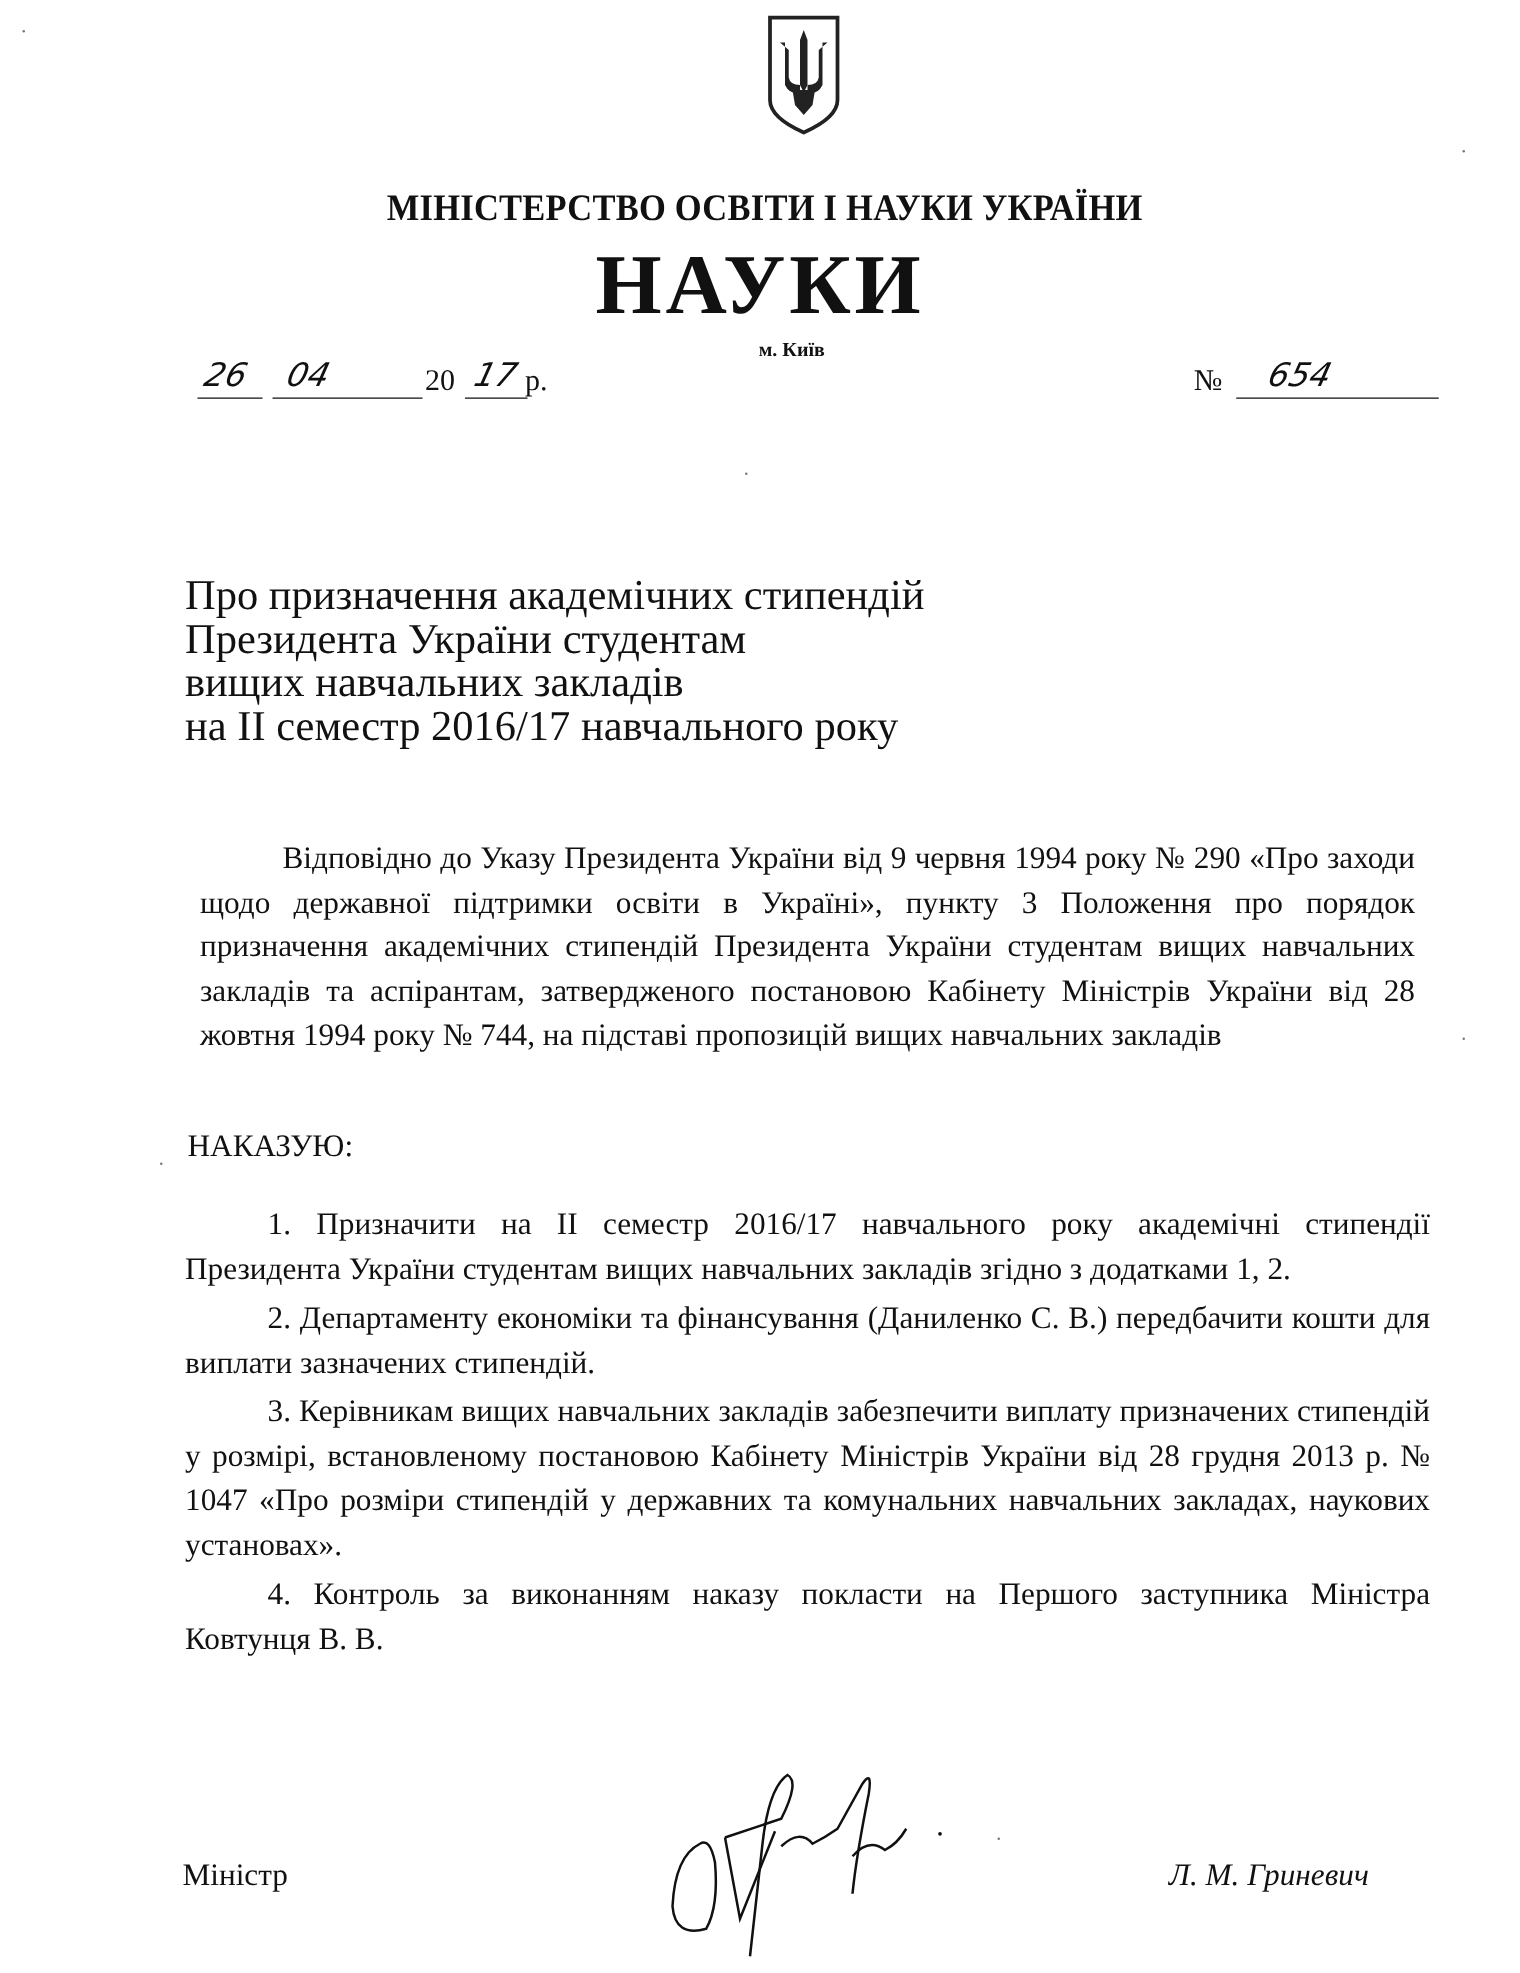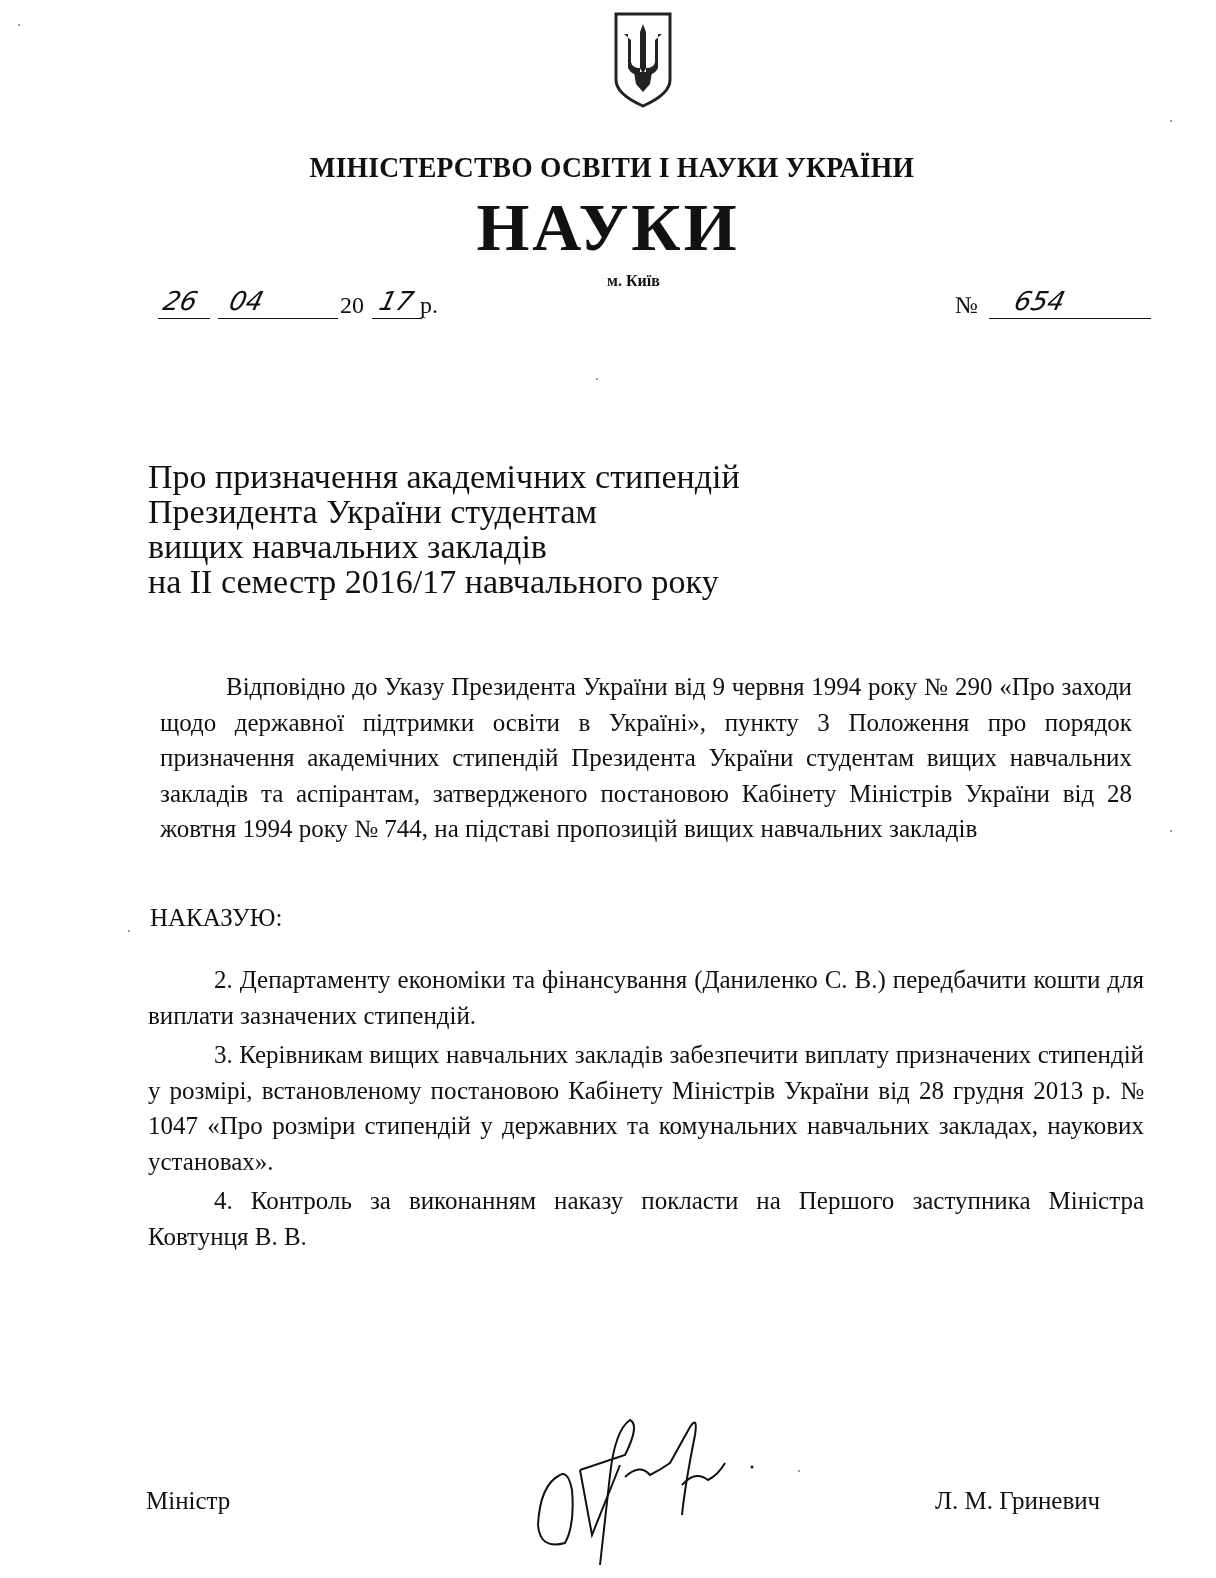--- a/index.html
+++ b/index.html
@@ -13,21 +13,21 @@
   .hand { font-family: "DejaVu Sans", sans-serif; font-style: italic; font-size: 26px; position: absolute; top: 4px; transform: skewX(-14deg); }
   .uline { position: absolute; border-bottom: 1.5px solid #111; top: 36px; }
   .printed { position: absolute; top: 10px; font-size: 24px; }
   .num-row { left: 955px; top: 282px; width: 200px; height: 40px; }
   .title-block { left: 148px; top: 459px; font-size: 34px; line-height: 35px; }
   .body-text { left: 148px; width: 996px; font-size: 25px; line-height: 35.5px; text-align: justify; }
   .para p { margin: 12px; text-indent: 66px; text-align: justify; }
   .order-label { left: 150px; top: 904px; font-size: 25px; }
   .items p { margin: 0 0 4px 0; text-indent: 66px; text-align: justify; }
   .sign-role { left: 146px; top: 1487px; font-size: 25px; }
-  .sign-name { left: 935px; top: 1487px; font-size: 25px; }
+  .sign-name { left: 935px; top: 1487px; font-size: 25px; font-style: italic; }
   .signature { left: 530px; top: 1415px; width: 260px; height: 160px; }
   .dot { position: absolute; width: 2px; height: 2px; background: #777; border-radius: 1px; }
 </style>
 </head>
 <body>
 
 <svg class="abs emblem" viewBox="0 0 62 100">
   <path d="M4 4 H58 V70 Q58 84 31 96 Q4 84 4 70 Z" fill="none" stroke="#222" stroke-width="3"></path>
   <path d="M31 14 L34 22 L34 58 L31 64 L28 58 L28 22 Z" fill="#222"></path>
   <path d="M12 24 L16 24 L16 58 Q20 66 28 64 L28 58 Q20 58 19 52 L19 30 Z" fill="#222"></path>
@@ -63,20 +63,21 @@
   <div>на ІІ семестр 2016/17 навчального року</div>
 </div>
 
 <div class="abs body-text para" style="top:657px">
   <p>Відповідно до Указу Президента України від 9 червня 1994 року № 290 «Про заходи щодо державної підтримки освіти в Україні», пункту 3 Положення про порядок призначення академічних стипендій Президента України студентам вищих навчальних закладів та аспірантам, затвердженого постановою Кабінету Міністрів України від 28 жовтня 1994 року № 744, на підставі пропозицій вищих навчальних закладів</p>
 </div>
 
 <div class="abs order-label">НАКАЗУЮ:</div>
 
 <div class="abs body-text items" style="top:962px">
+  <p>1. Призначити на ІІ семестр 2016/17 навчального року академічні стипендії Президента України студентам вищих навчальних закладів згідно з додатками 1, 2.</p>
   <p>2. Департаменту економіки та фінансування (Даниленко С. В.) передбачити кошти для виплати зазначених стипендій.</p>
   <p>3. Керівникам вищих навчальних закладів забезпечити виплату призначених стипендій у розмірі, встановленому постановою Кабінету Міністрів України від 28 грудня 2013 р. № 1047 «Про розміри стипендій у державних та комунальних навчальних закладах, наукових установах».</p>
   <p>4. Контроль за виконанням наказу покласти на Першого заступника Міністра Ковтунця В. В.</p>
 </div>
 
 <div class="abs sign-role">Міністр</div>
 <svg class="abs signature" viewBox="0 0 260 160">
   <path d="M30 60 Q10 70 8 110 Q10 135 35 128 Q45 110 42 75 Q38 55 30 60" fill="none" stroke="#111" stroke-width="2"></path>
   <path d="M50 55 L95 40 Q110 10 100 5 Q85 15 80 60 L70 150" fill="none" stroke="#111" stroke-width="2"></path>
   <path d="M50 55 L62 120 L90 50" fill="none" stroke="#111" stroke-width="2"></path>

